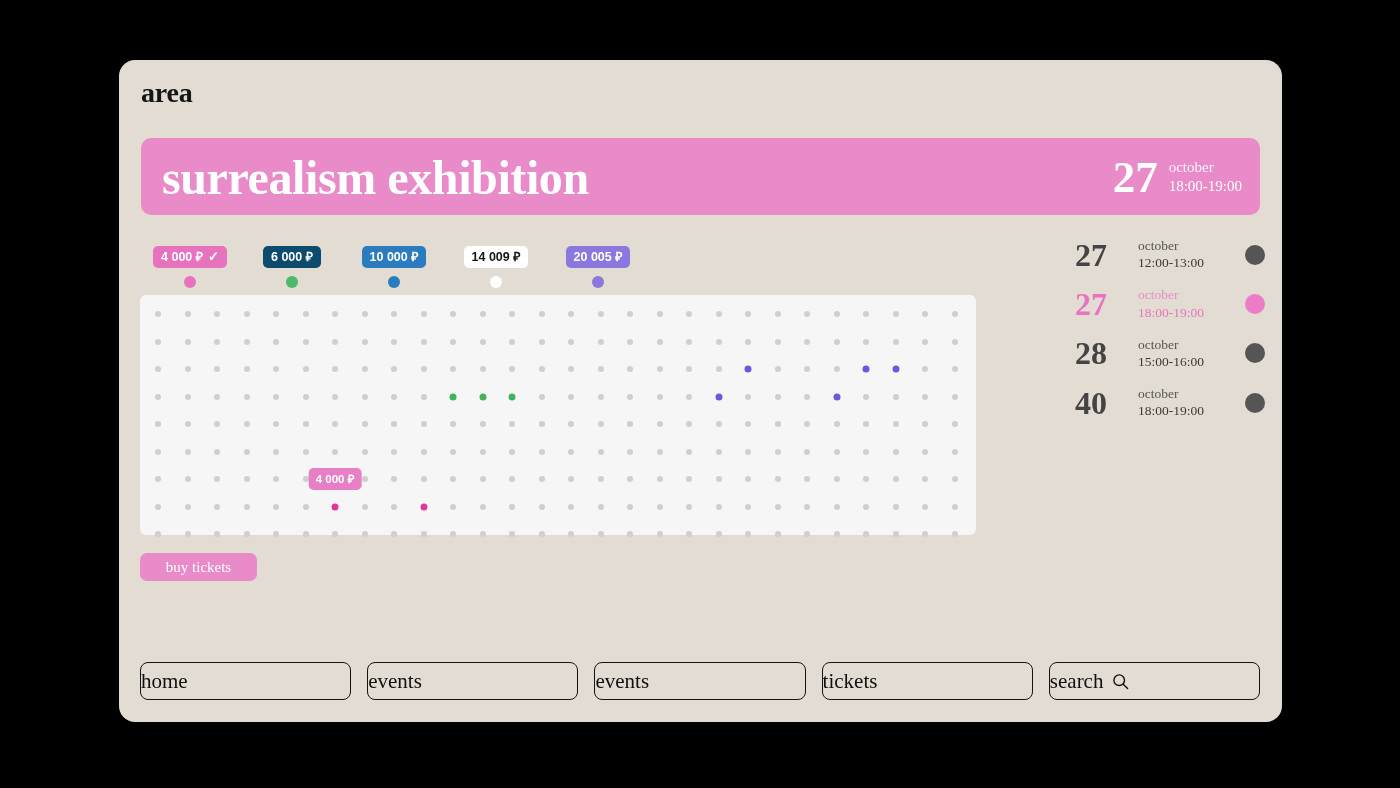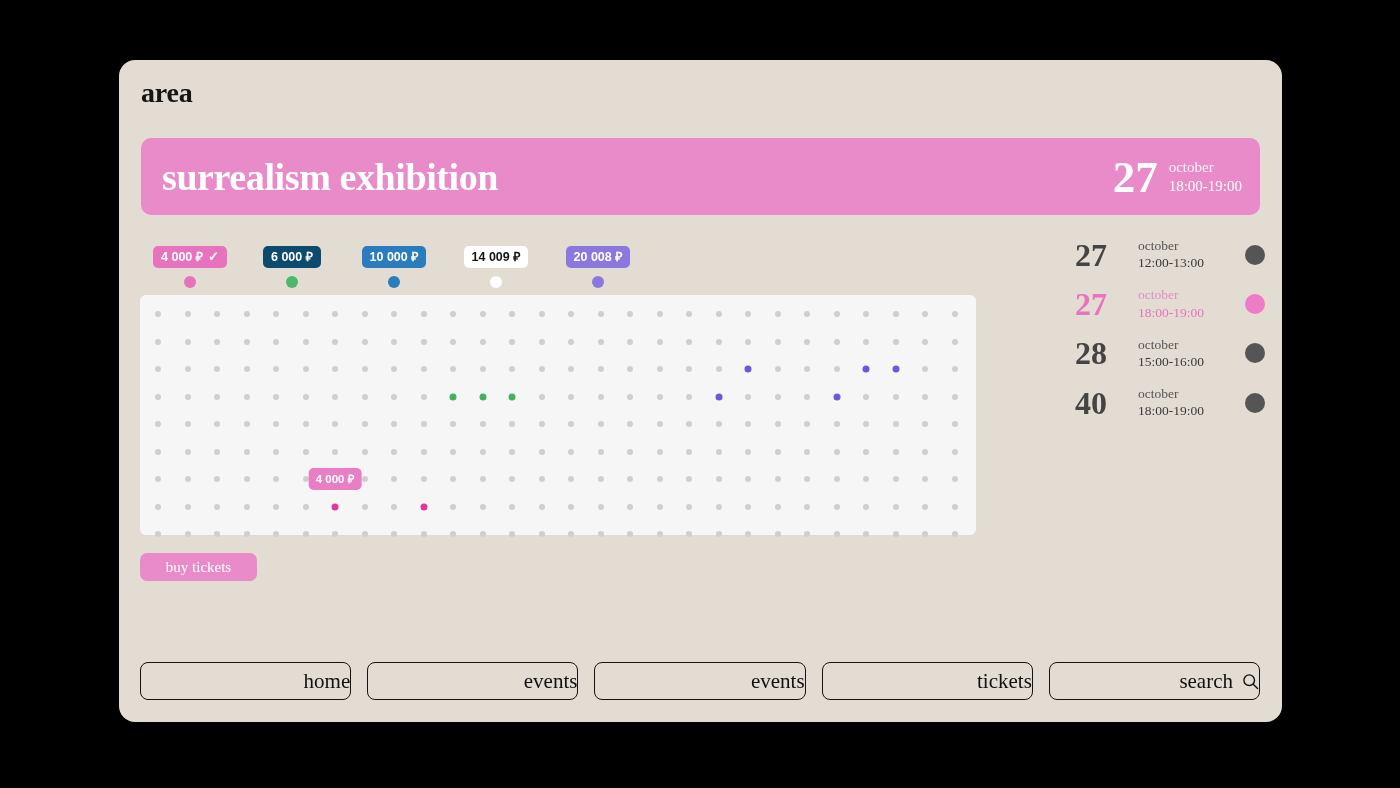--- a/index.html
+++ b/index.html
@@ -29,21 +29,21 @@
   
   .hero {
     position: absolute; left: 22px; top: 78px;
     width: 1119px; height: 77px;
     background: #E88BC8;
     border-radius: 10px;
   }
   .hero-title {
     position: absolute; left: 21px; top: 50%;
     transform: translateY(-50%);
-    font-size: 38px; font-weight: 700; color: #FFFFFF;
+    font-size: 48px; font-weight: 700; color: #FFFFFF;
     letter-spacing: -0.4px; white-space: nowrap;
   }
   .hero-date {
     position: absolute; right: 18px; top: 50%;
     transform: translateY(-50%);
     display: flex; align-items: center; gap: 11px;
   }
   .hero-daynum {
     font-size: 45px; font-weight: 700; color: #FFFFFF; line-height: 1;
   }
@@ -154,21 +154,21 @@
   }
   .nav-btn {
     flex: 1;
     height: 38px;
     background: #E3DCD2;
     border: 1.5px solid #141414;
     border-radius: 8px;
     font-family: "Liberation Serif", serif;
     font-size: 21px; color: #101010;
     cursor: pointer;
-    display: flex; align-items: center; justify-content: flex-end; gap: 9px;
+    display: flex; align-items: center; justify-content: flex-start; gap: 9px;
   }
   .search-icon { display: inline-flex; align-items: center; }
 </style>
 </head>
 <body>
 
 <div id="stage">
   <div class="card">
 
     <div class="brand">area</div>
@@ -205,21 +205,21 @@
           <div class="legend-dot tone-blue"></div>
         </div>
         <div class="legend-item">
           <div class="legend-chip tone-white">
             <span>14 009 ₽</span>
           </div>
           <div class="legend-dot tone-white"></div>
         </div>
         <div class="legend-item">
           <div class="legend-chip tone-purple">
-            <span>20 008 ₽</span>
+            <span>20 005 ₽</span>
           </div>
           <div class="legend-dot tone-purple"></div>
         </div>
       </div>
 
     <div class="seatmap" id="seatmap">
         <div class="seat" style="left: 18px; top: 19px;"></div>
         <div class="seat" style="left: 47.5px; top: 19px;"></div>
         <div class="seat" style="left: 77px; top: 19px;"></div>
         <div class="seat" style="left: 106.5px; top: 19px;"></div>

